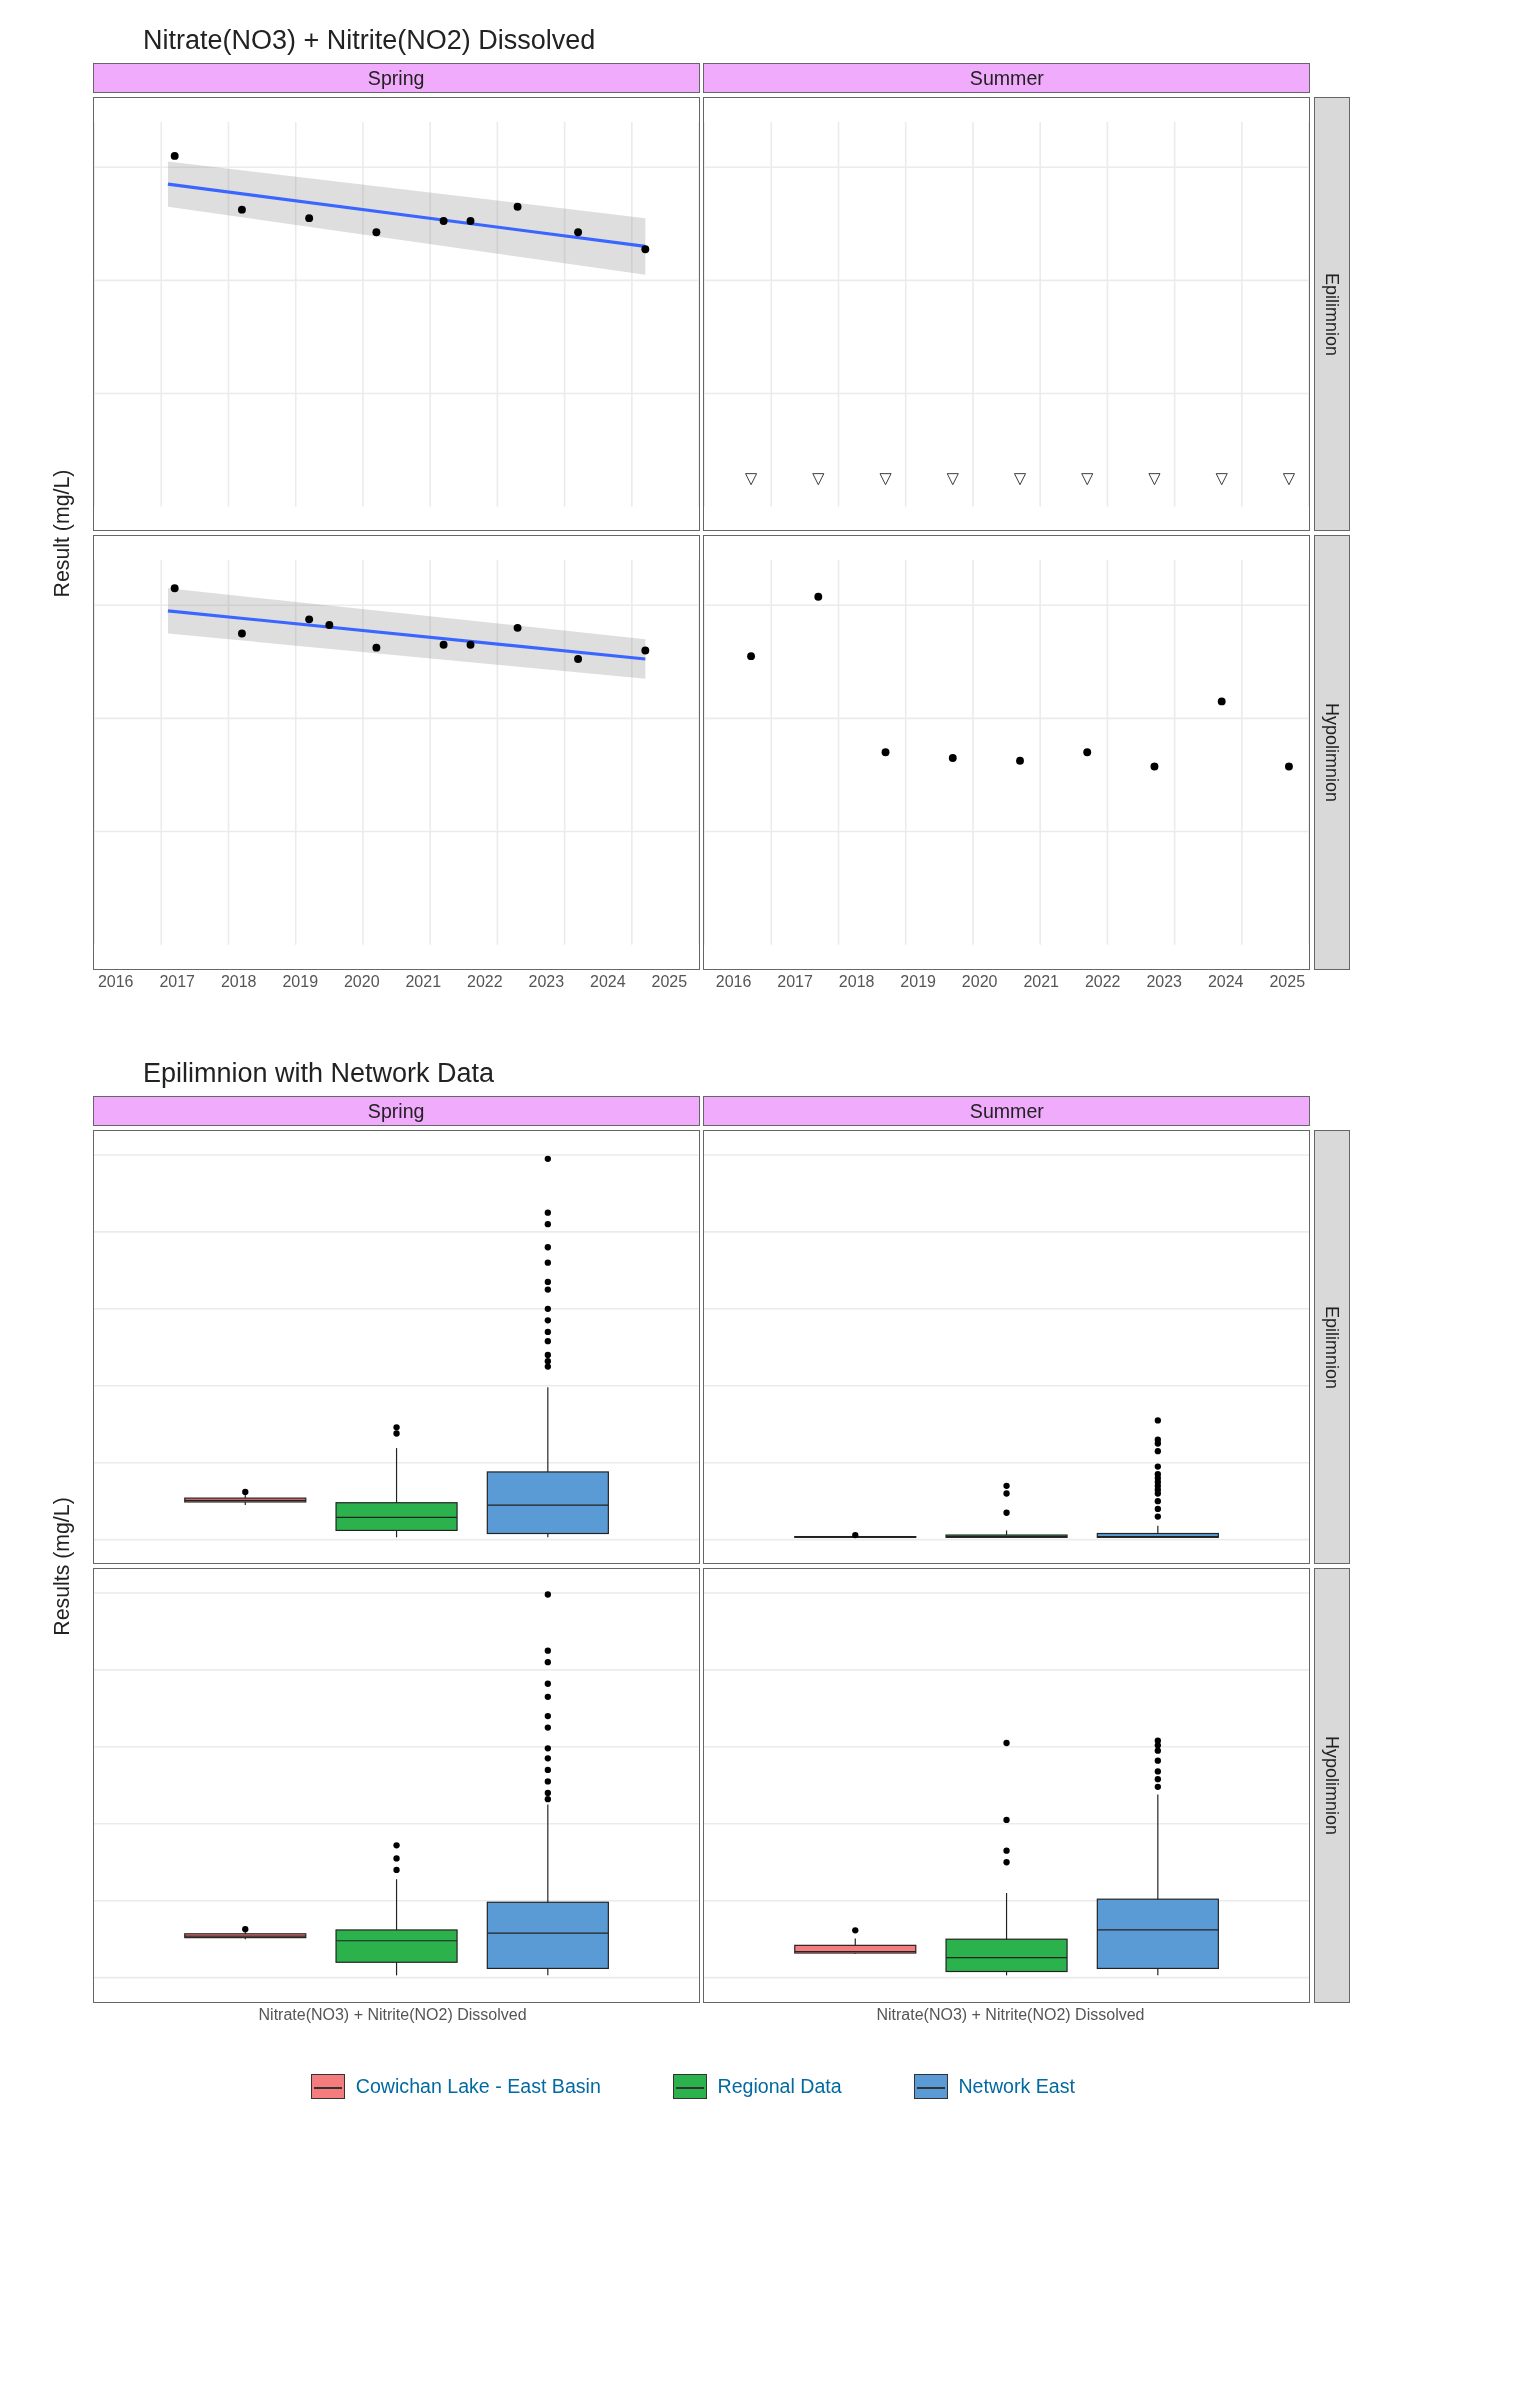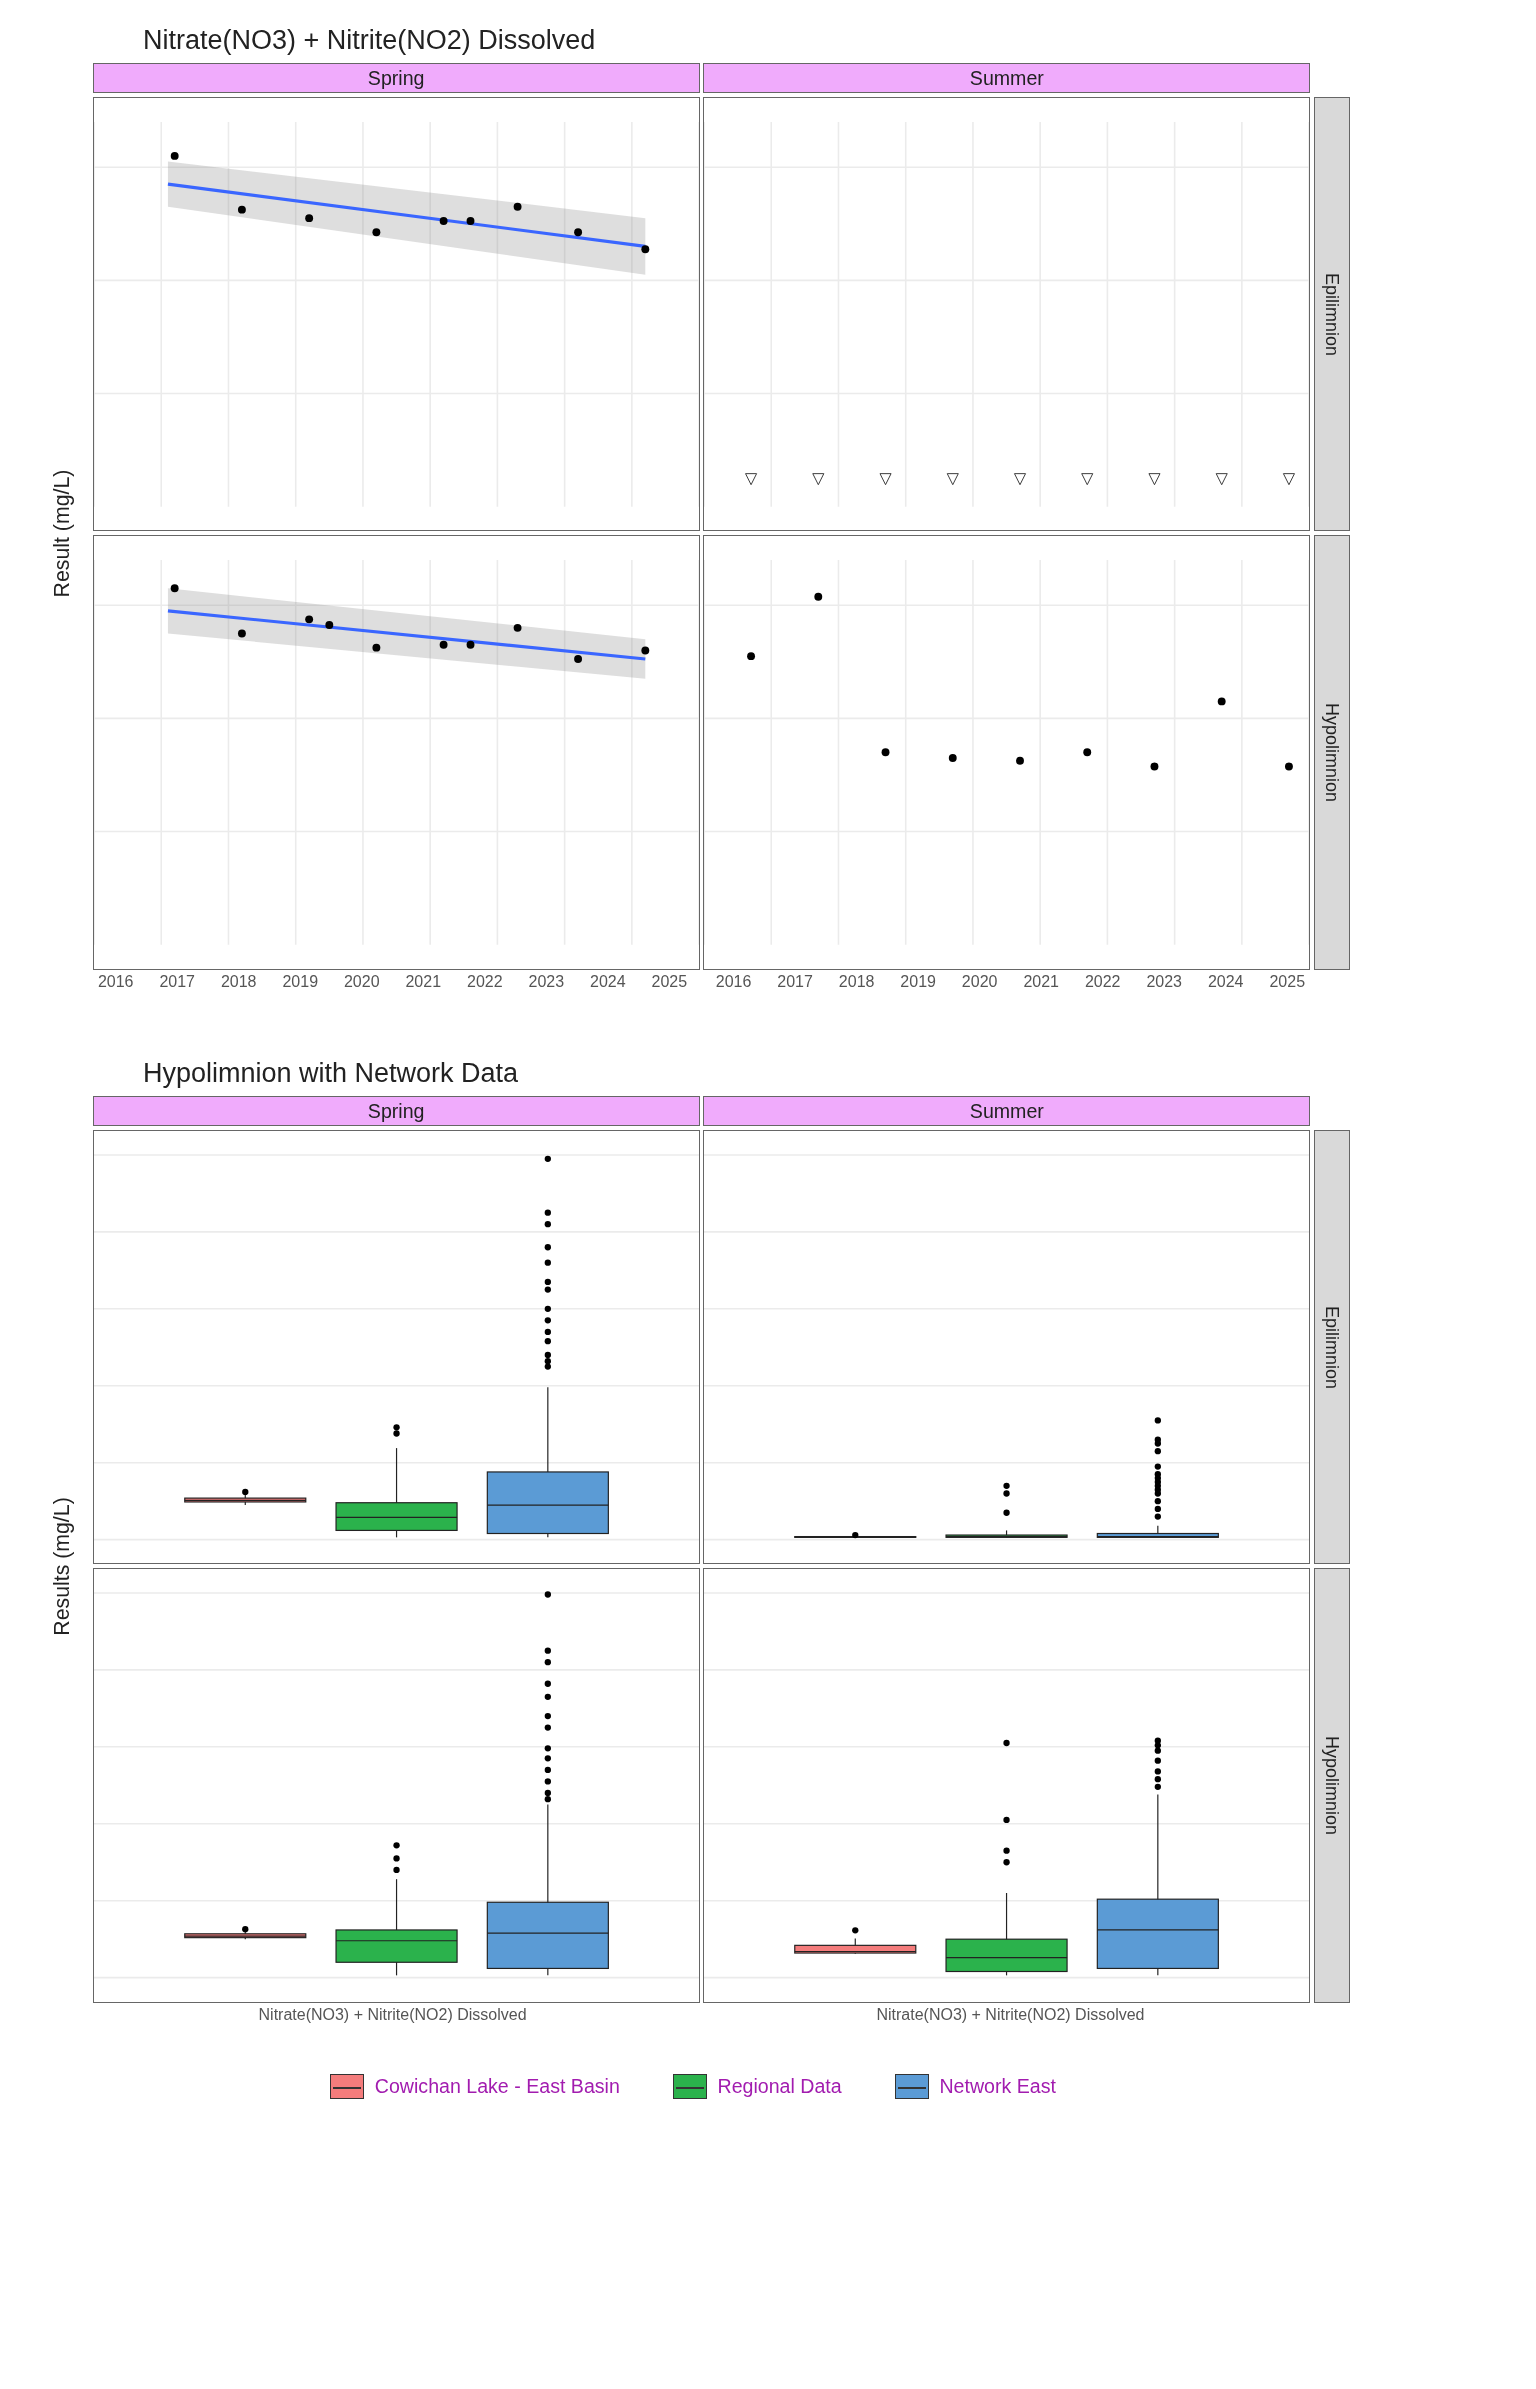--- a/index.html
+++ b/index.html
@@ -61,22 +61,22 @@
     display:grid;
     grid-template-columns: 1fr 1fr;
     gap:18px;
     font-size:16px;
     color:#555;
   }
   .xaxis-cell { display:flex; justify-content:space-between; padding:0 5.3px; }
   .xaxis-cell.single { justify-content:center; }
   
   .legend {
-    display:flex; gap:53px; justify-content:center;
-    margin-top:36px; font-size:19.6px; color:#a21caf;
+    display:flex; gap:72px; justify-content:center;
+    margin-top:36px; font-size:19.6px; color:#0369a1;
   }
   .legend-item { display:flex; align-items:center; gap:10.7px; }
   .legend-key {
     width:32px; height:23px; border:0.9px solid #333; position:relative;
     display:flex; align-items:center; justify-content:center;
   }
   .legend-key::after {
     content:""; position:absolute; left:1.8px; right:1.8px; top:50%; height:1.8px; background:#333;
   }
   svg { position:absolute; inset:0; width:100%; height:100%sca; height:100%; }
@@ -254,21 +254,21 @@
             <span>2022</span>
             <span>2023</span>
             <span>2024</span>
             <span>2025</span>
           </div>
       </div>
     </div>
   </div>
 
   <div class="chart-block" style="margin-top:53px">
-    <div class="chart-title">Hypolimnion with Network Data</div>
+    <div class="chart-title">Epilimnion with Network Data</div>
     <div class="facet-grid" style="height:942px;">
       <div class="ylab">
           <span>Results (mg/L)</span>
         </div>
 
       <div class="col-strip" style="grid-row:1;grid-column:2">Spring</div>
       <div class="col-strip" style="grid-row:1;grid-column:3">Summer</div>
 
       <div class="row-strip" style="grid-row:2;grid-column:4">
           <span>Epilimnion</span>

